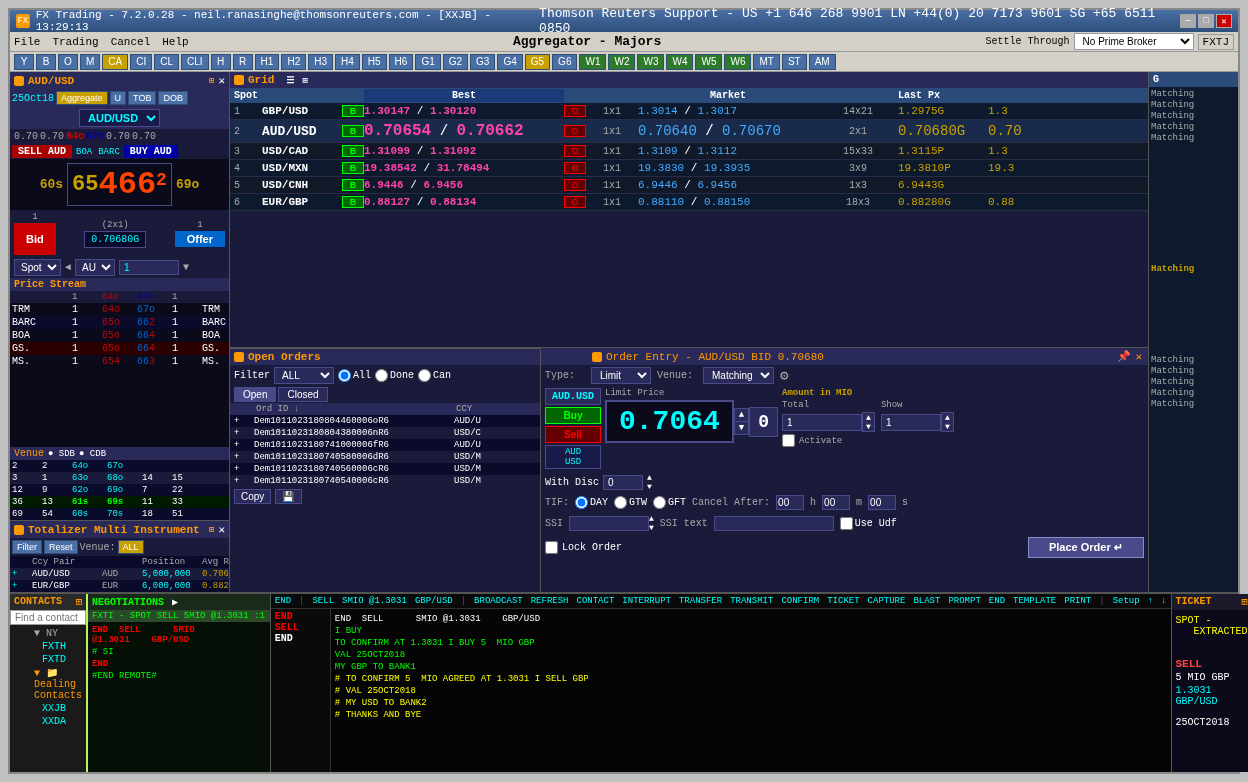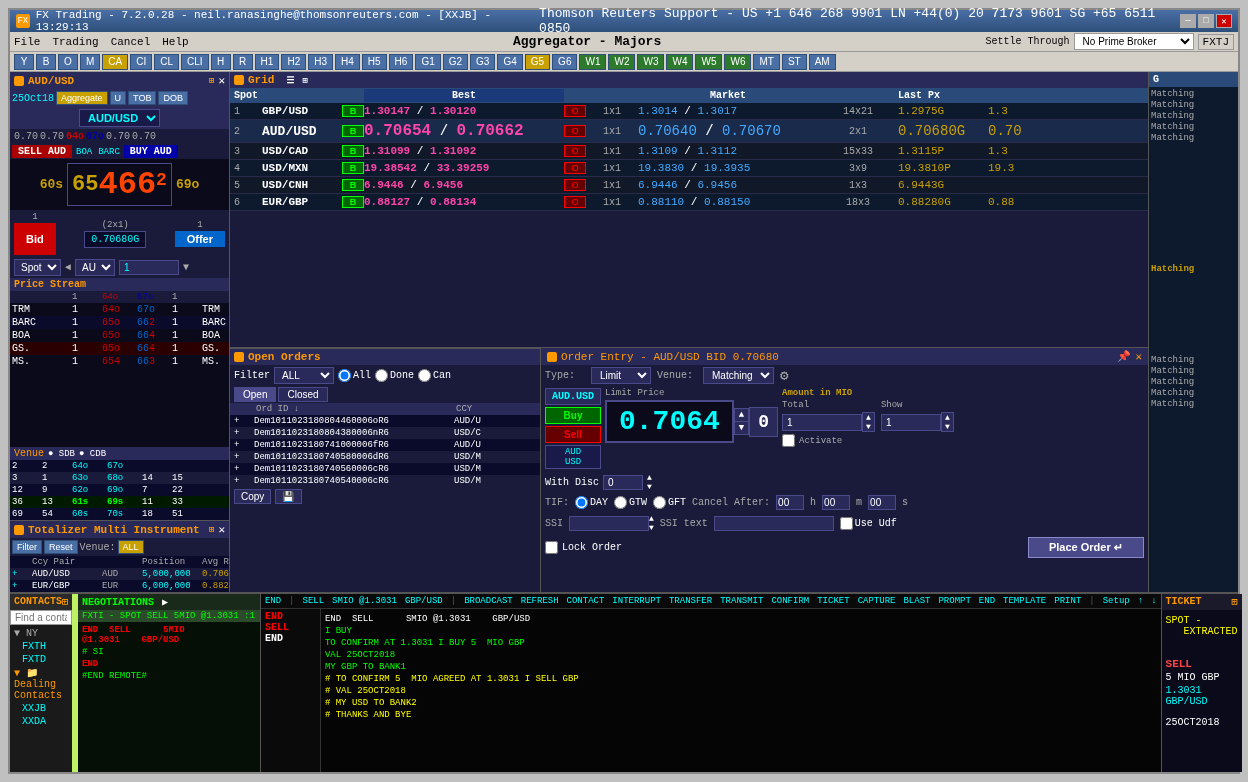--- a/index.html
+++ b/index.html
@@ -484,21 +484,21 @@
     
     .bottom-section {
       height: 180px;
       display: flex;
       background: #0a0a1a;
       border-top: 2px solid #555;
     }
     .contacts-panel {
       width: 130px;
       background: #1a1a1a;
-      border-right: 6px solid #bef264;
+      border-right: 2px solid #bef264;
       display: flex;
       flex-direction: column;
     }
     .contacts-header {
       background: #2a2a2a;
       color: #f90;
       padding: 2px 4px;
       font-size: 10px;
       font-weight: bold;
       display: flex;
@@ -511,20 +511,21 @@
       padding: 1px 4px;
       font-size: 10px;
       width: 100%;
       box-sizing: border-box;
     }
     .contacts-tree {
       flex: 1;
       overflow: hidden;
       font-size: 10px;
       padding: 2px;
+      margin-left: 20px;
     }
     .tree-group { color: #aaa; padding: 1px 2px; }
     .tree-item { color: #0ff; padding: 1px 10px; cursor: pointer; }
     .tree-folder { color: #f90; padding: 1px 2px; }
     .negot-panel {
       width: 280px;
       background: #0a1a0a;
       border-right: 1px solid #555;
       display: flex;
       flex-direction: column;
@@ -1005,21 +1006,21 @@
               <span style="color:#c8a000;">1.3</span>
             </div>
 
             <div style="display:grid;grid-template-columns:28px 80px 22px 200px 22px 52px 180px 80px 90px 60px;padding:2px 4px;align-items:center;font-size:11px;border-bottom:1px solid #2a2a4a;background:#0d1a2d;">
               <span style="color:#aaa;font-size:10px;">4</span>
               <span style="color:white;font-weight:bold;">USD/MXN</span>
               <button class="g-btn-b">B</button>
               <span>
                 <span style="color:#ff44aa;font-weight:bold;">19.38542</span>
                 <span style="color:white;"> / </span>
-                <span style="color:#ff44aa;font-weight:bold;">33.39259</span>
+                <span style="color:#ff44aa;font-weight:bold;">31.78494</span>
               </span>
               <button class="g-btn-o">O</button>
               <span style="color:#aaa;font-size:10px;text-align:center;">1x1</span>
               <span>
                 <span style="color:#44aaff;">19.3830</span>
                 <span style="color:white;"> / </span>
                 <span style="color:#44aaff;">19.3935</span>
               </span>
               <span style="color:#aaa;font-size:10px;text-align:center;">3x9</span>
               <span style="color:#c8a000;">19.3810P</span>
@@ -1131,21 +1132,21 @@
                   <span>USD/M</span>
               </div>
               <div style="display:flex;padding:2px 4px;gap:4px;">
                 <button class="oo-copy-btn">Copy</button>
                 <button class="oo-copy-btn">💾</button>
               </div>
             </div>
 
             <div style="flex:1;background:#1a1a3a;border-left:1px solid #555;display:flex;flex-direction:column;">
               <div class="oe-header">
-                <div style="display:flex;align-items:center;gap:4px;">
+                <div style="display:flex;align-items:center;gap:4px;margin-left:45px;">
                   <div class="oe-header-icon"></div>
                   <span>Order Entry - AUD/USD BID 0.70680</span>
                 </div>
                 <div style="display:flex;gap:4px;">
                   <span style="cursor:pointer;">📌</span>
                   <span style="cursor:pointer;">✕</span>
                 </div>
               </div>
 
               <div class="oe-row">

